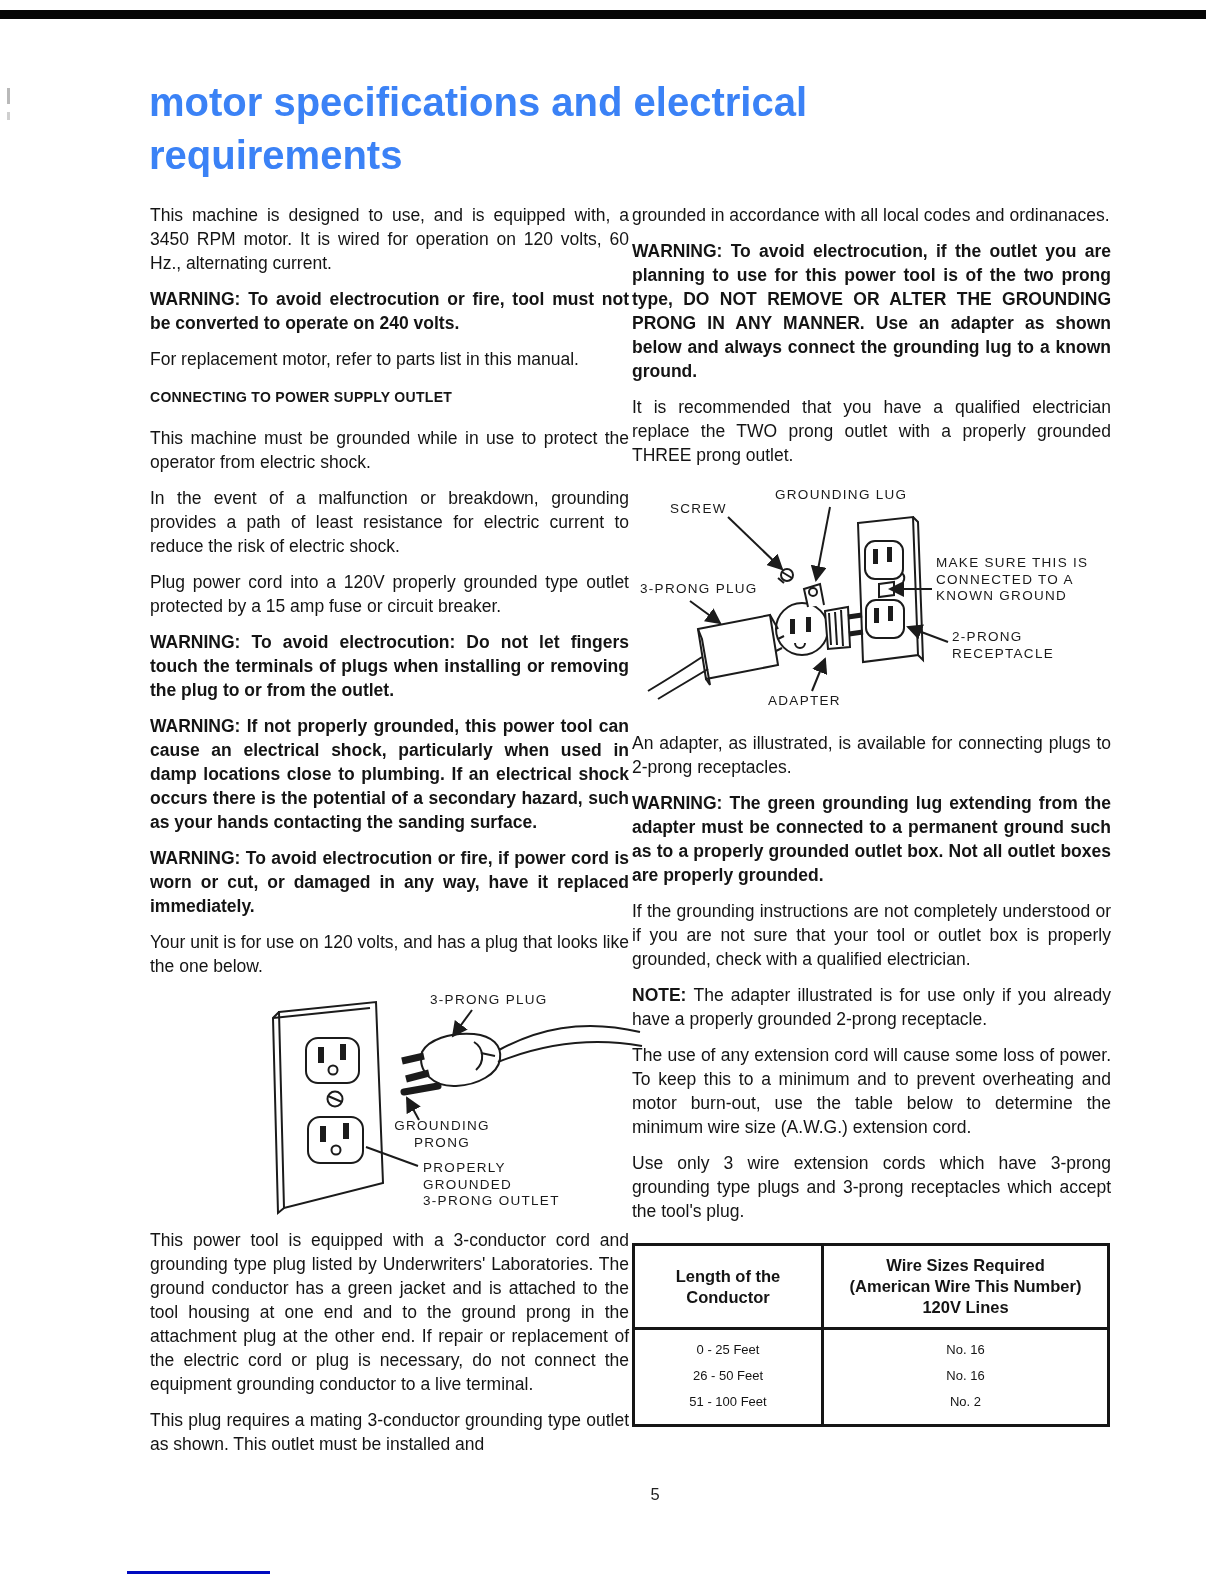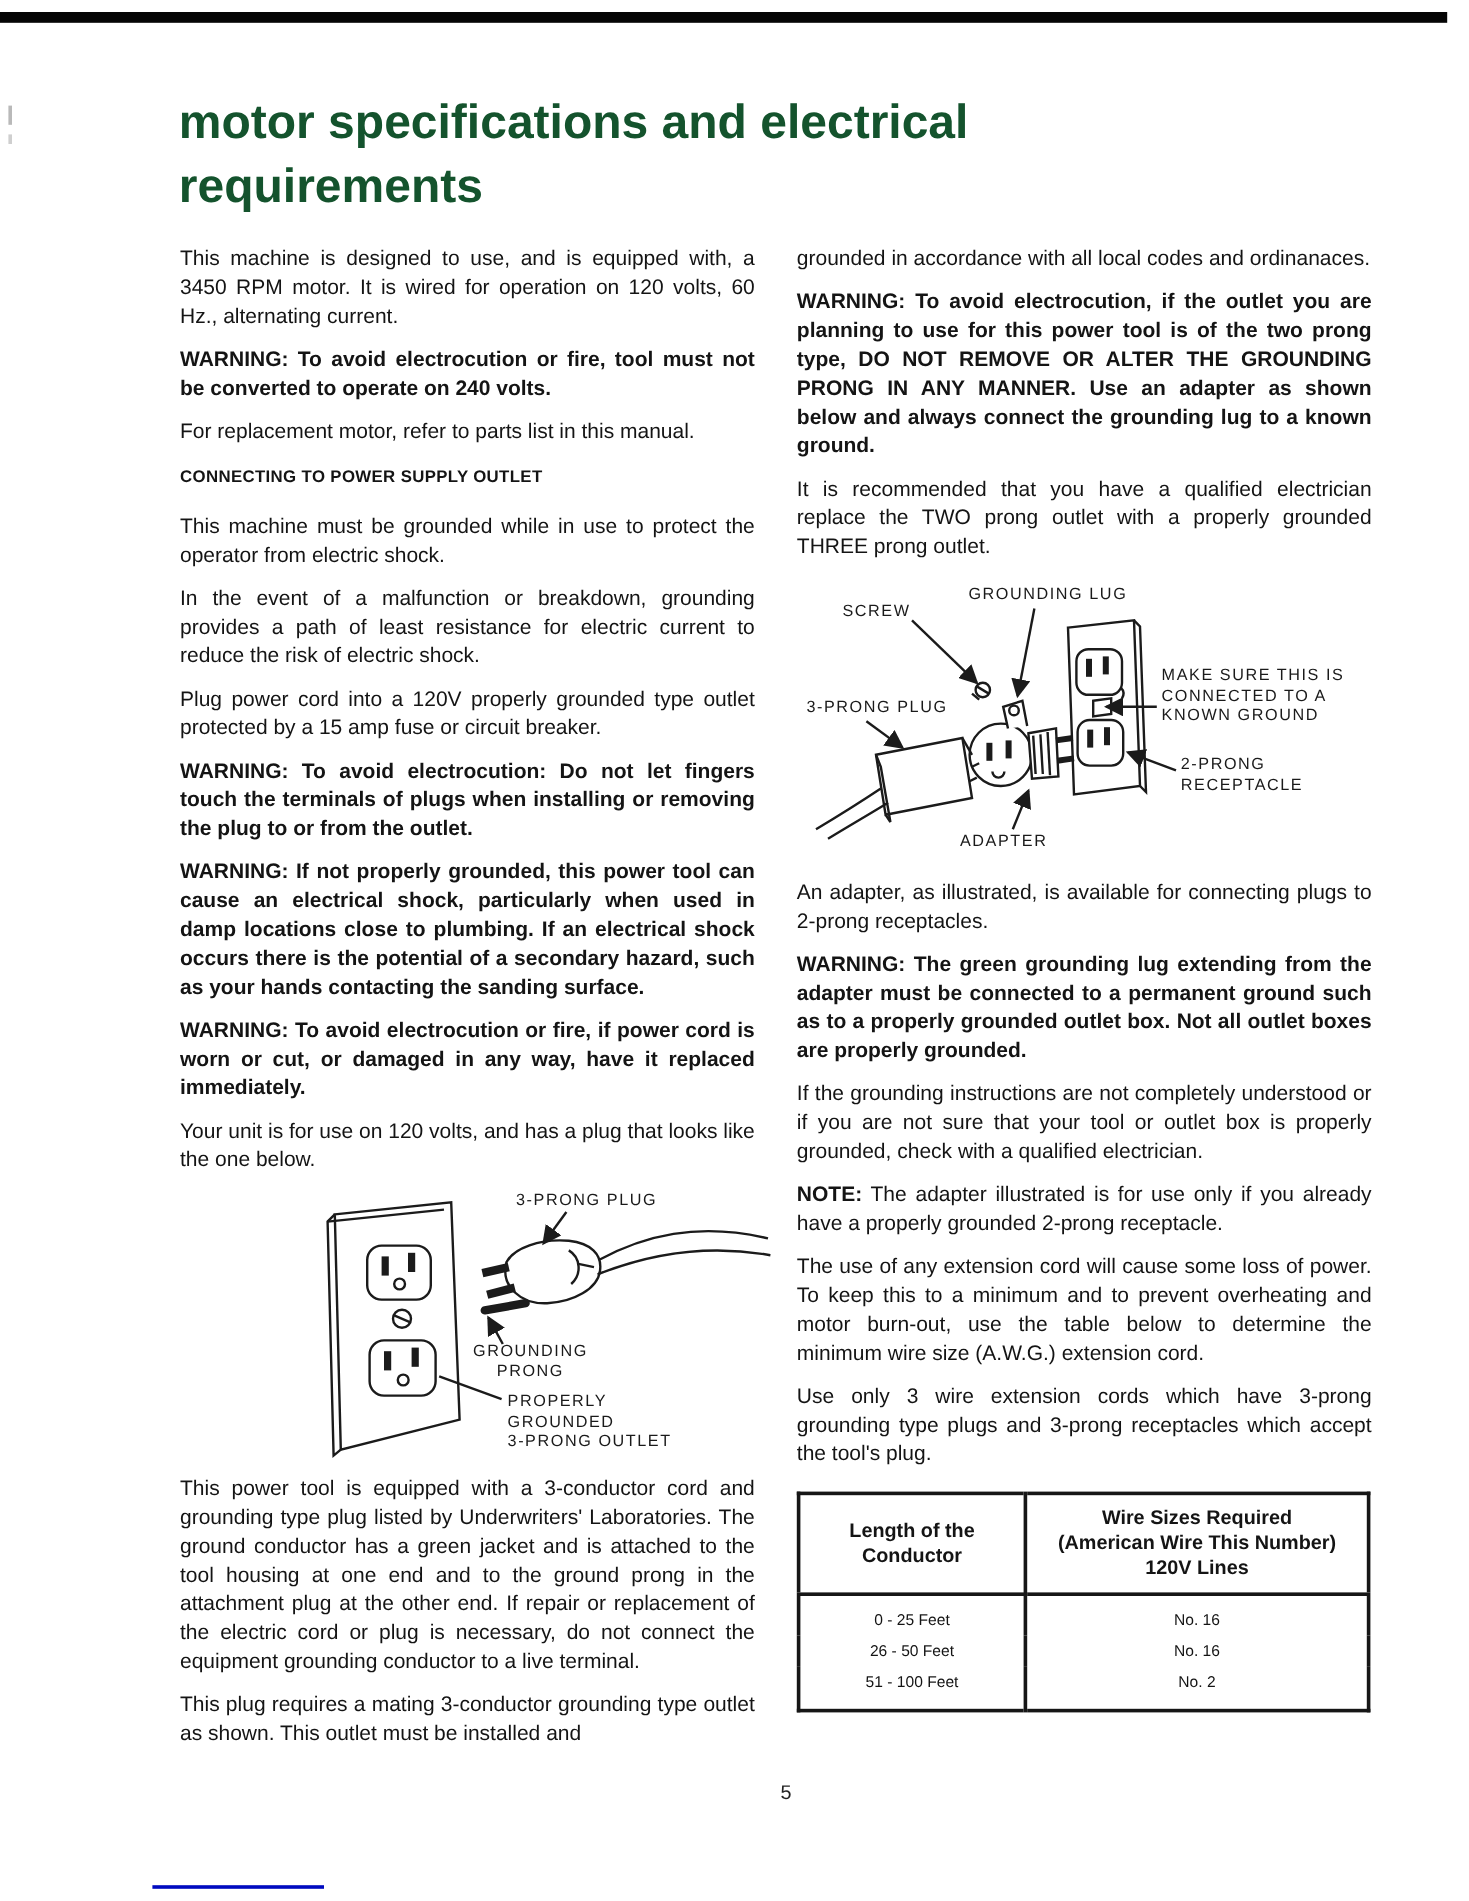--- a/index.html
+++ b/index.html
@@ -7,26 +7,26 @@
     position:relative; width:1224px; height:1584px; background:#ffffff;
     font-family:"Liberation Sans", sans-serif; color:#141414; overflow:hidden;
   }
   .topbar { position:absolute; left:0; top:10px; width:1206px; height:9px; background:#050505; }
   .scanmark1 { position:absolute; left:7px; top:88px; width:3px; height:16px; background:#b9b9b9; }
   .scanmark2 { position:absolute; left:7px; top:112px; width:3px; height:8px; background:#cfcfcf; }
   .bluebar { position:absolute; left:127px; top:1571px; width:143px; height:3px; background:#000ac0; }
 
   .title {
     position:absolute; left:149px; top:76px; width:900px;
-    font-size:40px; font-weight:700; line-height:53px; letter-spacing:0px; color:#14532d;
+    font-size:40px; font-weight:700; line-height:53px; letter-spacing:0px; color:#3b82f6;
   }
 
   .col { position:absolute; width:479px; font-size:17.5px; line-height:24px; text-align:justify; }
   .col-left  { left:150px; top:203px; }
-  .col-right { left:664px; top:203px; }
+  .col-right { left:632px; top:203px; }
   .col p { margin:0 0 12px 0; }
   .b, p.pb { font-weight:700; }
   p .b { margin-right:7px; }
   h2.sect {
     font-size:14px; font-weight:700; line-height:27px; letter-spacing:0.3px;
     margin:13px 0 15px 0; text-align:left;
   }
 
   .diagram { position:relative; }
   .diagram-outlet { width:430px; height:230px; margin:2px 0 8px 66px; }

